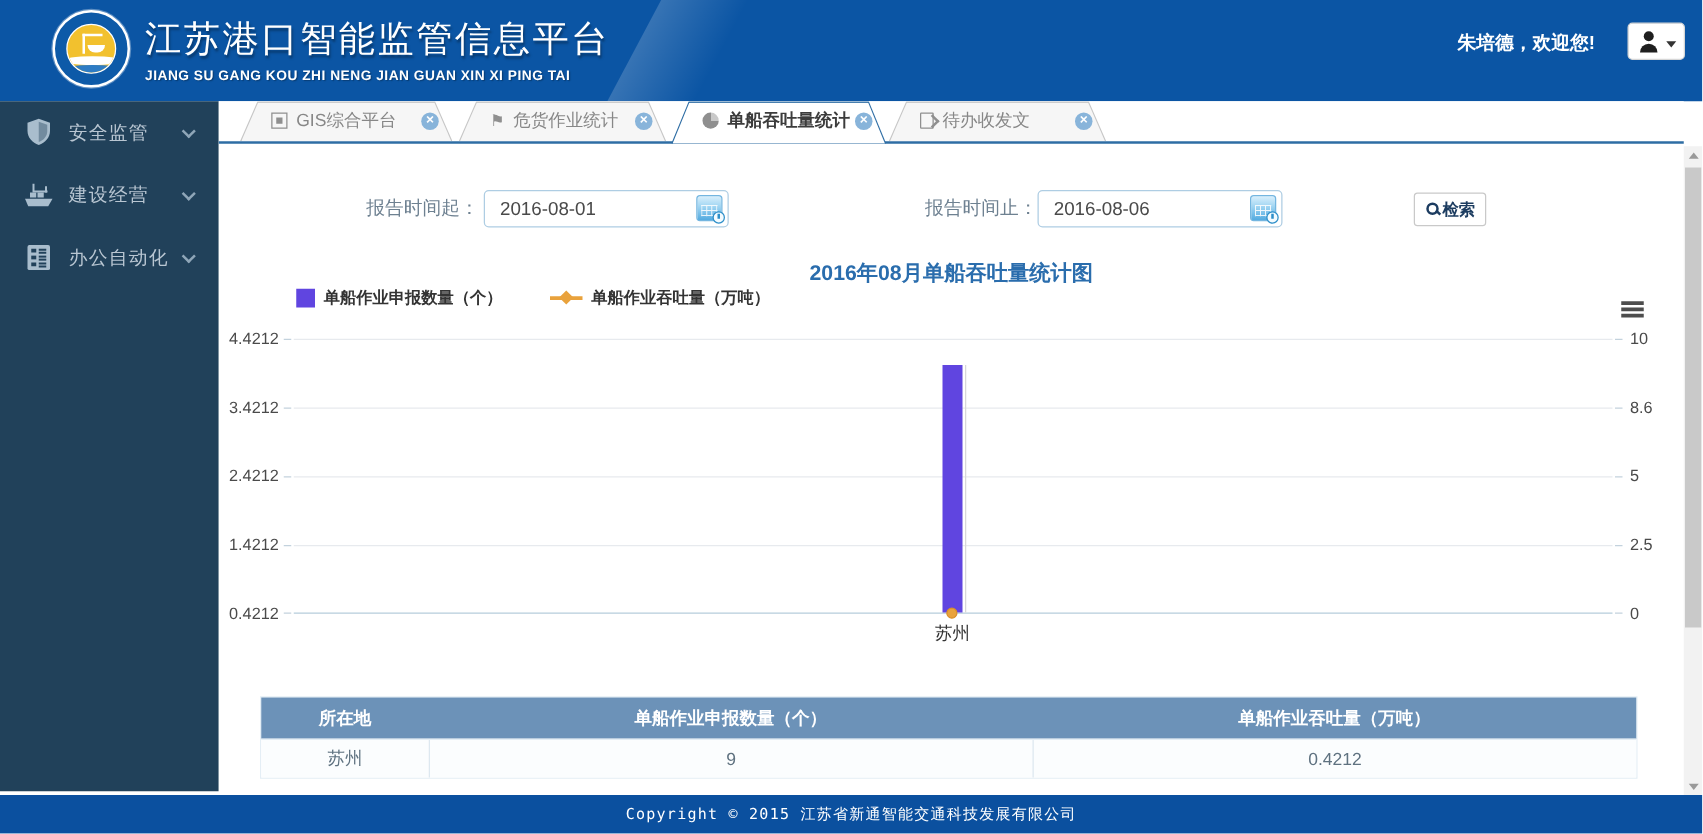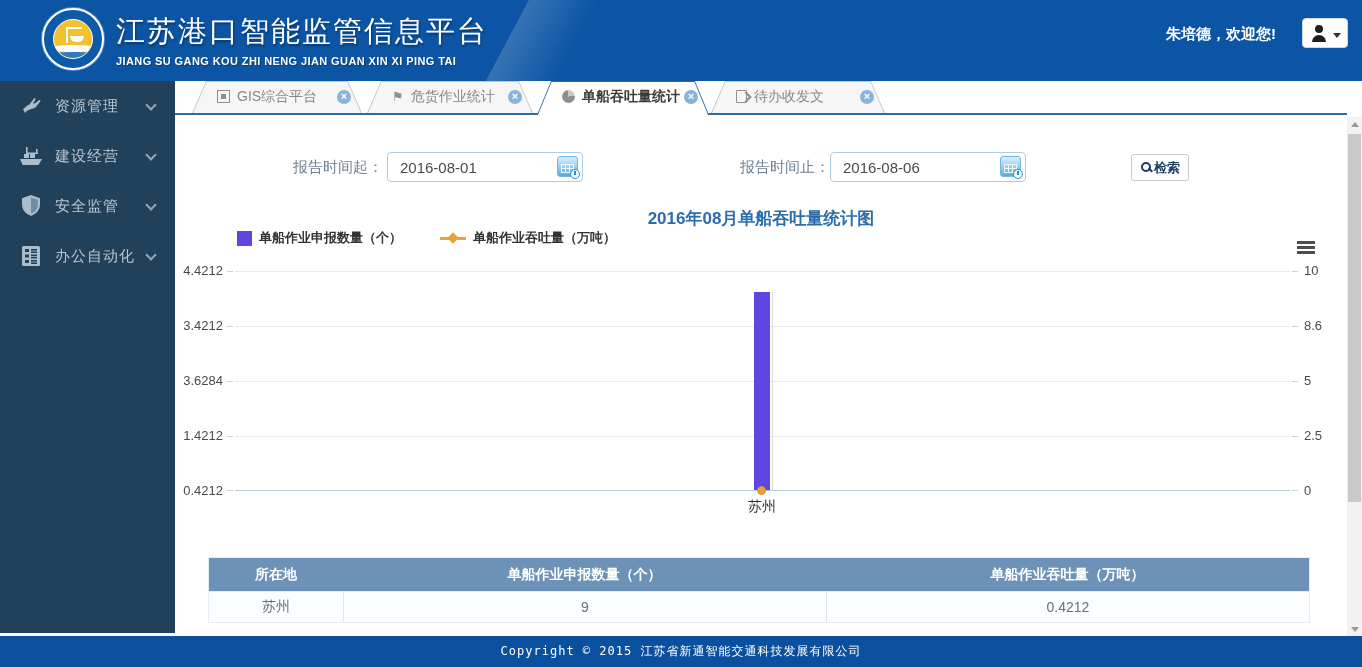--- a/index.html
+++ b/index.html
@@ -142,49 +142,40 @@
     <div class="user-btn">
       <span class="person-icon"></span>
       <span class="caret-down-icon"></span>
     </div>
   </div>
 
   <div class="sidebar">
     <div class="side-item">
       <span class="s-icon">
         <svg width="26" height="26" viewBox="0 0 26 26">
-            <path fill="#a9bdcd" d="M5 16c2.2-.6 3.4-3.8 6.2-4.2l4.6-6c.8-1 2.2-.2 1.6 1l-2.6 3.6 2.4-.2 3.6-3c1-.8 2.2.4 1.4 1.4l-4.2 5.2c-1.2 1.4-3 2-4.8 2.2L9 17.8 7 20z"></path>
+            <path fill="#a9bdcd" d="M13 2l9 3.2v6.4c0 5.6-3.8 9.4-9 11.4-5.2-2-9-5.8-9-11.4V5.2z"></path>
+            <path fill="#21415a" opacity="0.4" d="M13 4.4l6.8 2.4v4.9c0 4.3-2.9 7.3-6.8 8.9z"></path>
           </svg>
       </span>
-      <span class="s-label">资源管理</span>
+      <span class="s-label">安全监管</span>
       <span class="side-chevron"></span>
     </div>
     <div class="side-item">
       <span class="s-icon">
         <svg width="26" height="26" viewBox="0 0 26 26">
             <g fill="#a9bdcd">
               <path d="M2 16h22l-3.4 6H4.6z"></path>
               <rect x="6" y="11" width="5" height="4"></rect>
               <rect x="12" y="11" width="5" height="4"></rect>
               <path d="M8 11V4h1.6v5.4H20V11z"></path>
               <rect x="18" y="6" width="1.6" height="5"></rect>
             </g>
           </svg>
       </span>
       <span class="s-label">建设经营</span>
-      <span class="side-chevron"></span>
-    </div>
-    <div class="side-item">
-      <span class="s-icon">
-        <svg width="26" height="26" viewBox="0 0 26 26">
-            <path fill="#a9bdcd" d="M13 2l9 3.2v6.4c0 5.6-3.8 9.4-9 11.4-5.2-2-9-5.8-9-11.4V5.2z"></path>
-            <path fill="#21415a" opacity="0.4" d="M13 4.4l6.8 2.4v4.9c0 4.3-2.9 7.3-6.8 8.9z"></path>
-          </svg>
-      </span>
-      <span class="s-label">安全监管</span>
       <span class="side-chevron"></span>
     </div>
     <div class="side-item">
       <span class="s-icon">
         <svg width="26" height="26" viewBox="0 0 26 26">
             <rect x="4" y="3" width="18" height="20" rx="1.5" fill="#a9bdcd"></rect>
             <g fill="#21415a">
               <rect x="7" y="6" width="4" height="3"></rect>
               <rect x="13" y="6" width="6" height="1.6"></rect>
               <rect x="13" y="8.4" width="6" height="1.6"></rect>
@@ -306,21 +297,21 @@
       <div class="ytick-l" style="top:165px;"></div>
       <div class="ytick-l" style="top:219px;"></div>
       <div class="ytick-r" style="top:0;"></div>
       <div class="ytick-r" style="top:55px;"></div>
       <div class="ytick-r" style="top:110px;"></div>
       <div class="ytick-r" style="top:165px;"></div>
       <div class="ytick-r" style="top:219px;"></div>
 
       <span class="ylabel-left" style="top:-8px;">4.4212</span>
       <span class="ylabel-left" style="top:47px;">3.4212</span>
-      <span class="ylabel-left" style="top:102px;">3.6284</span>
+      <span class="ylabel-left" style="top:102px;">2.4212</span>
       <span class="ylabel-left" style="top:157px;">1.4212</span>
       <span class="ylabel-left" style="top:212px;">0.4212</span>
 
       <span class="ylabel-right" style="top:-8px;">10</span>
       <span class="ylabel-right" style="top:47px;">8.6</span>
       <span class="ylabel-right" style="top:102px;">5</span>
       <span class="ylabel-right" style="top:157px;">2.5</span>
       <span class="ylabel-right" style="top:212px;">0</span>
 
       <div class="bar" style="height: 198px; background: rgb(96, 69, 224);"></div>

